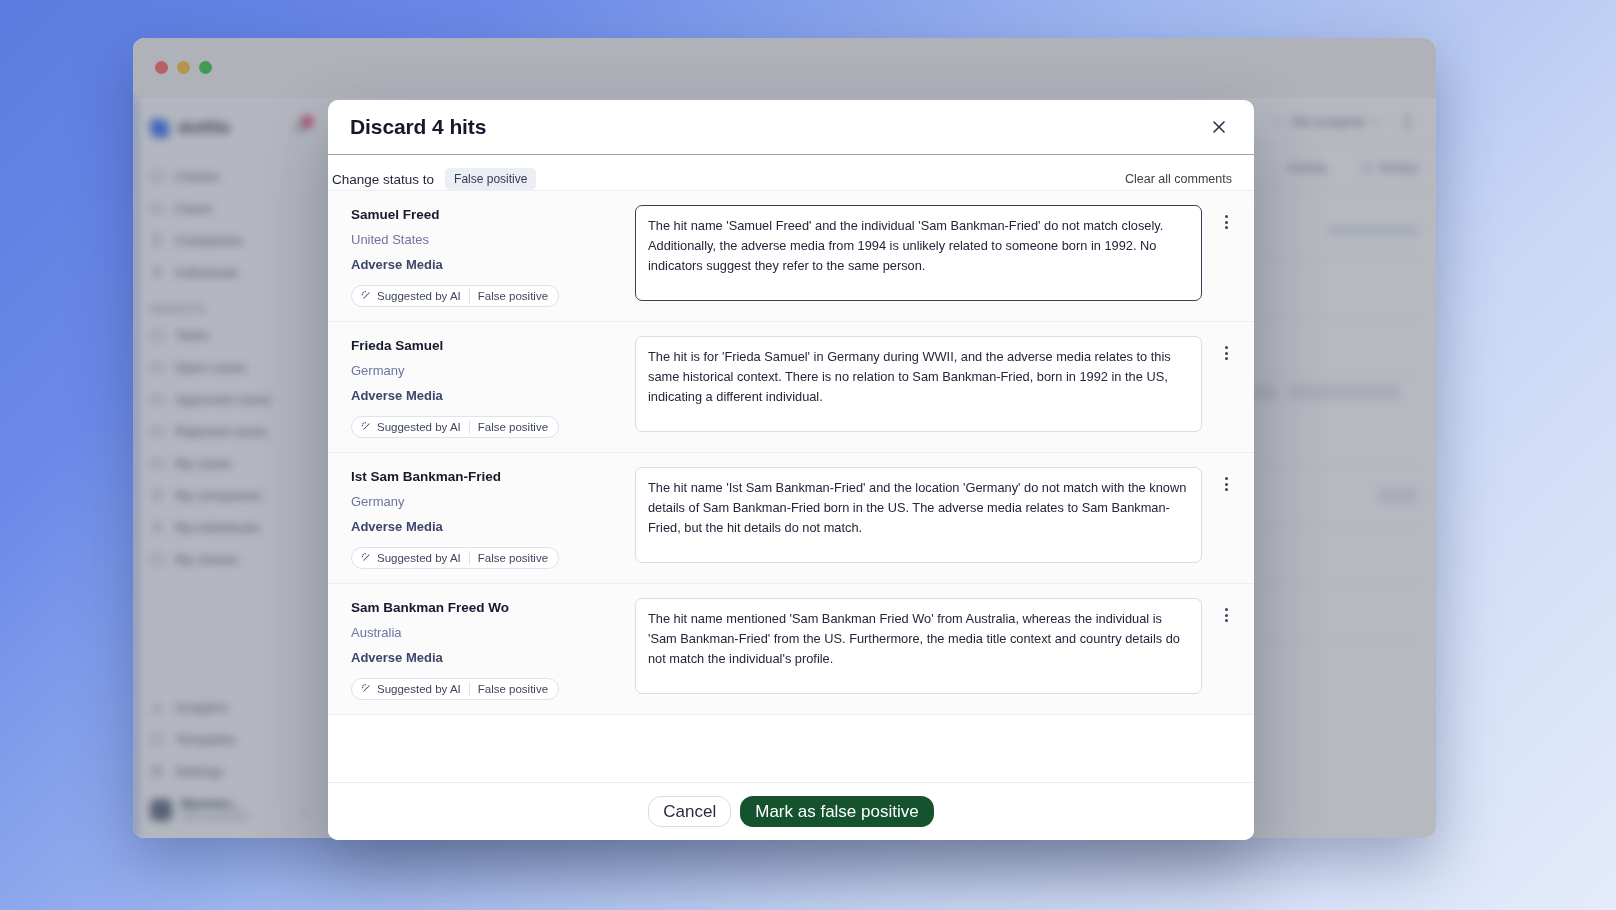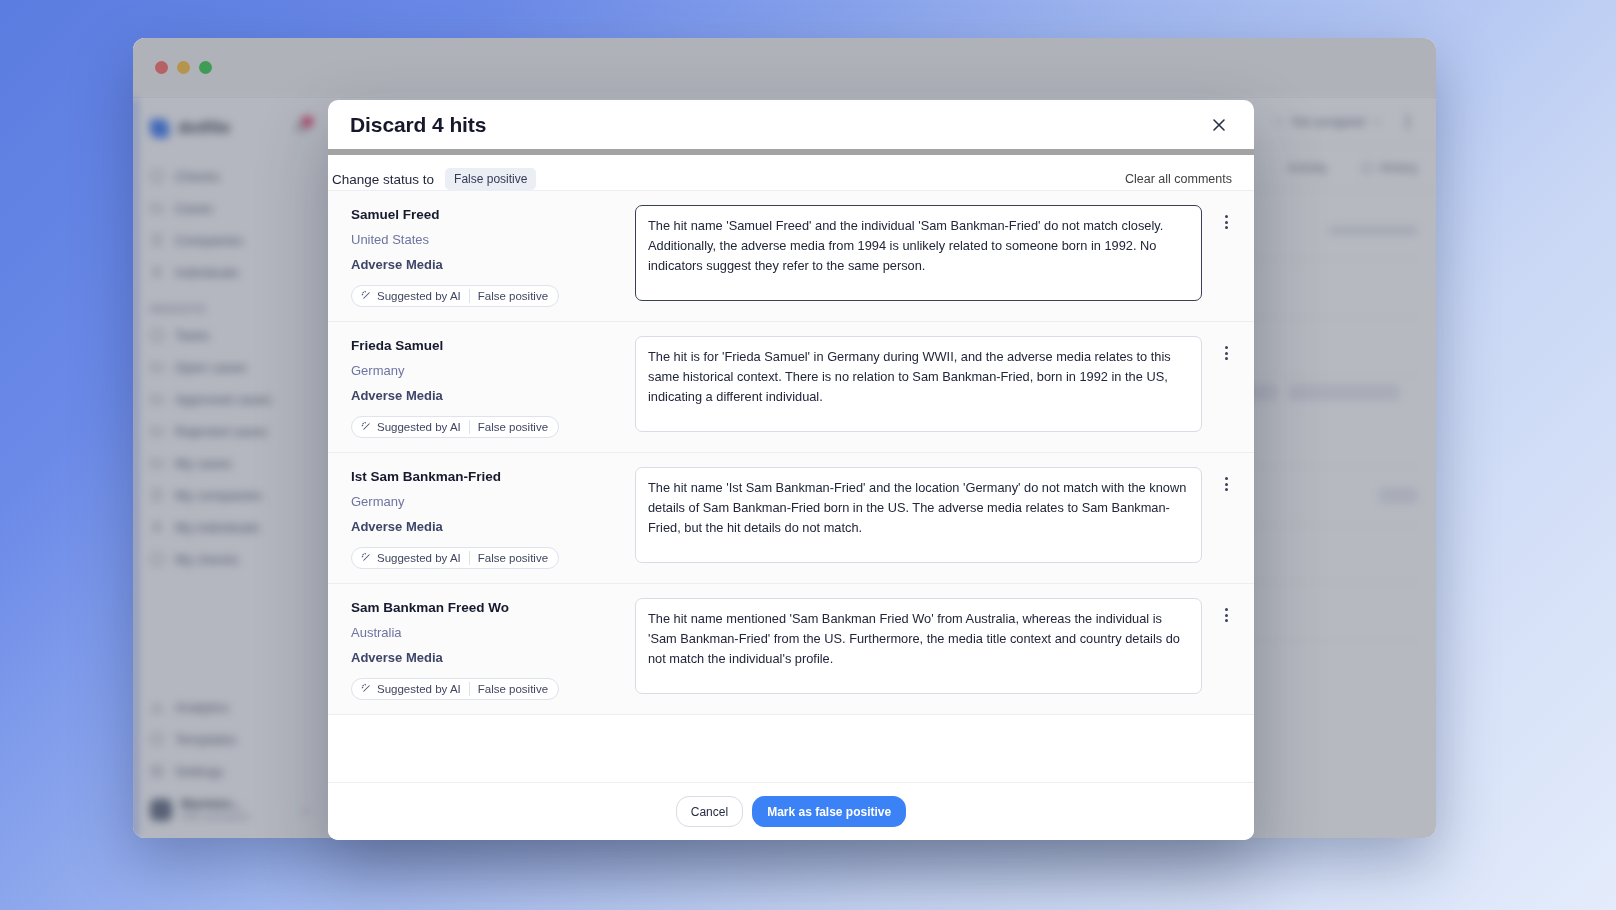--- a/index.html
+++ b/index.html
@@ -94,21 +94,21 @@
     background: #ffffff;
     border-radius: 10px;
     box-shadow: 0 30px 70px rgba(16,24,48,.30);
     display: flex; flex-direction: column;
     overflow: hidden;
   }
   .modal-head {
     height: 55px; flex: 0 0 55px;
     display: flex; align-items: center;
     padding: 0 22px 0 12px;
-    border-bottom: 6px solid #a3a3a3;
+    border-bottom: 1px solid #a3a3a3;
   }
   .modal-title { font-size: 21px; font-weight: 700; color: #16192c; letter-spacing: -.1px; }
   .modal-close {
     margin-left: auto; width: 26px; height: 26px;
     display: flex; align-items: center; justify-content: center;
     color: #2a2f45; cursor: pointer; border-radius: 5px;
   }
 
   .status-bar { padding: 13px 22px 0 4px; }
   .status-line { display: flex; align-items: center; }
@@ -167,25 +167,25 @@
   .rows-filler { background: #ffffff; height: 105px; }
 
   .modal-foot {
     flex: 0 0 58px; height: 58px;
     border-top: 1px solid #eceef3;
     display: flex; align-items: center; justify-content: center; gap: 9px;
     background: #fff;
   }
   .btn {
     font-family: "Liberation Sans", sans-serif;
-    font-size: 12px; border-radius: 13px; cursor: pointer;
+    font-size: 17px; border-radius: 13px; cursor: pointer;
     height: 31px; padding: 0 14px; border: 1px solid transparent;
   }
   .btn-ghost { background: #fff; border-color: #d9dbe5; color: #272c42; }
-  .btn-dark { background: #3b82f6; color: #fff; font-weight: 700; }
+  .btn-dark { background: #14532d; color: #fff; font-weight: 400; }
 </style>
 </head>
 <body>
 
 <div class="window">
 
   <div class="titlebar">
     <span class="dot r"></span>
     <span class="dot y"></span>
     <span class="dot g"></span>

